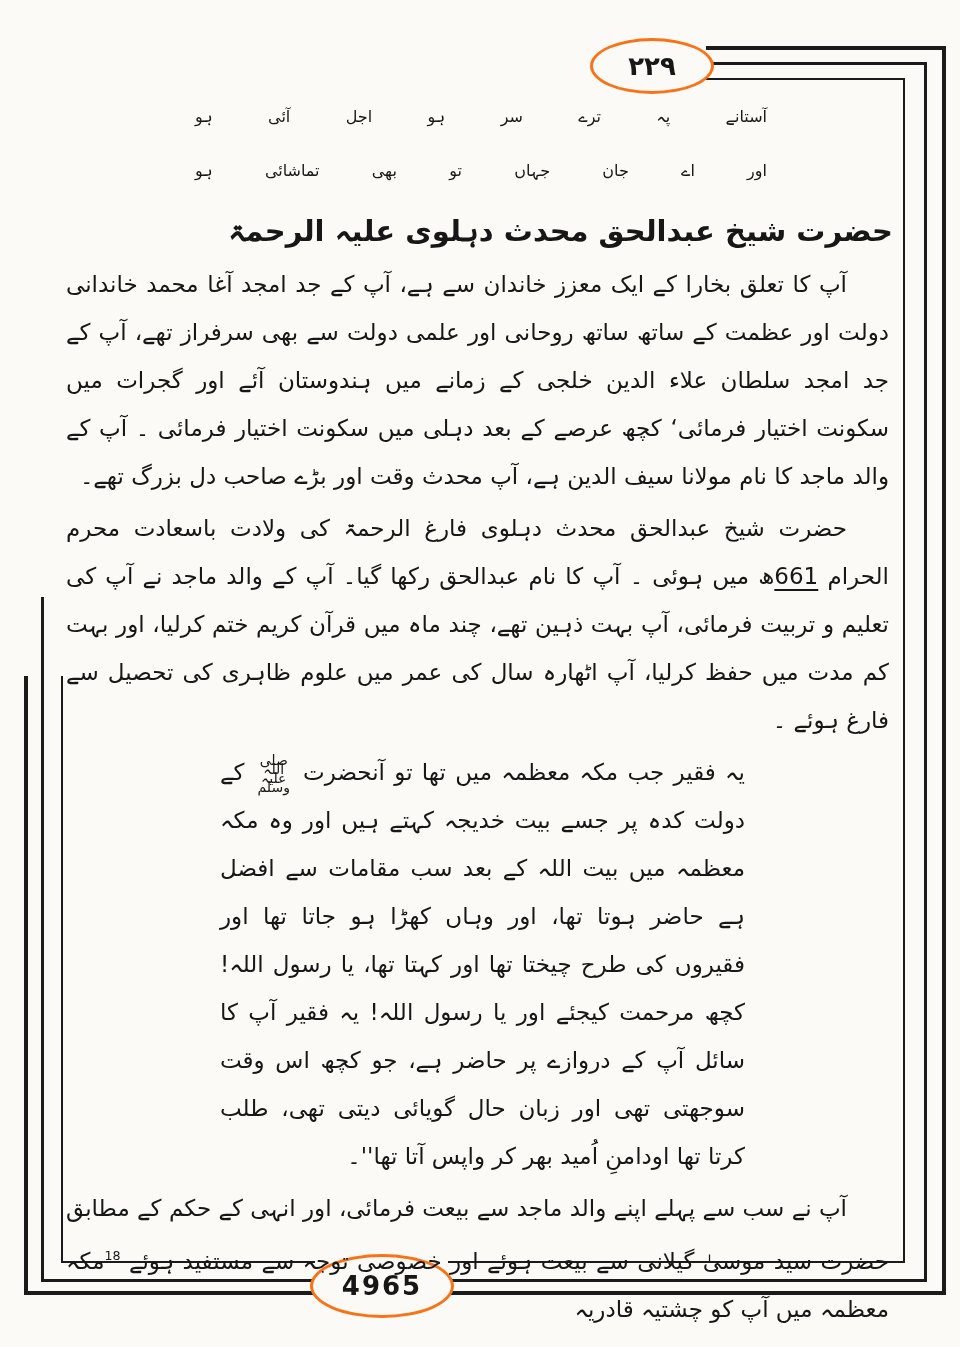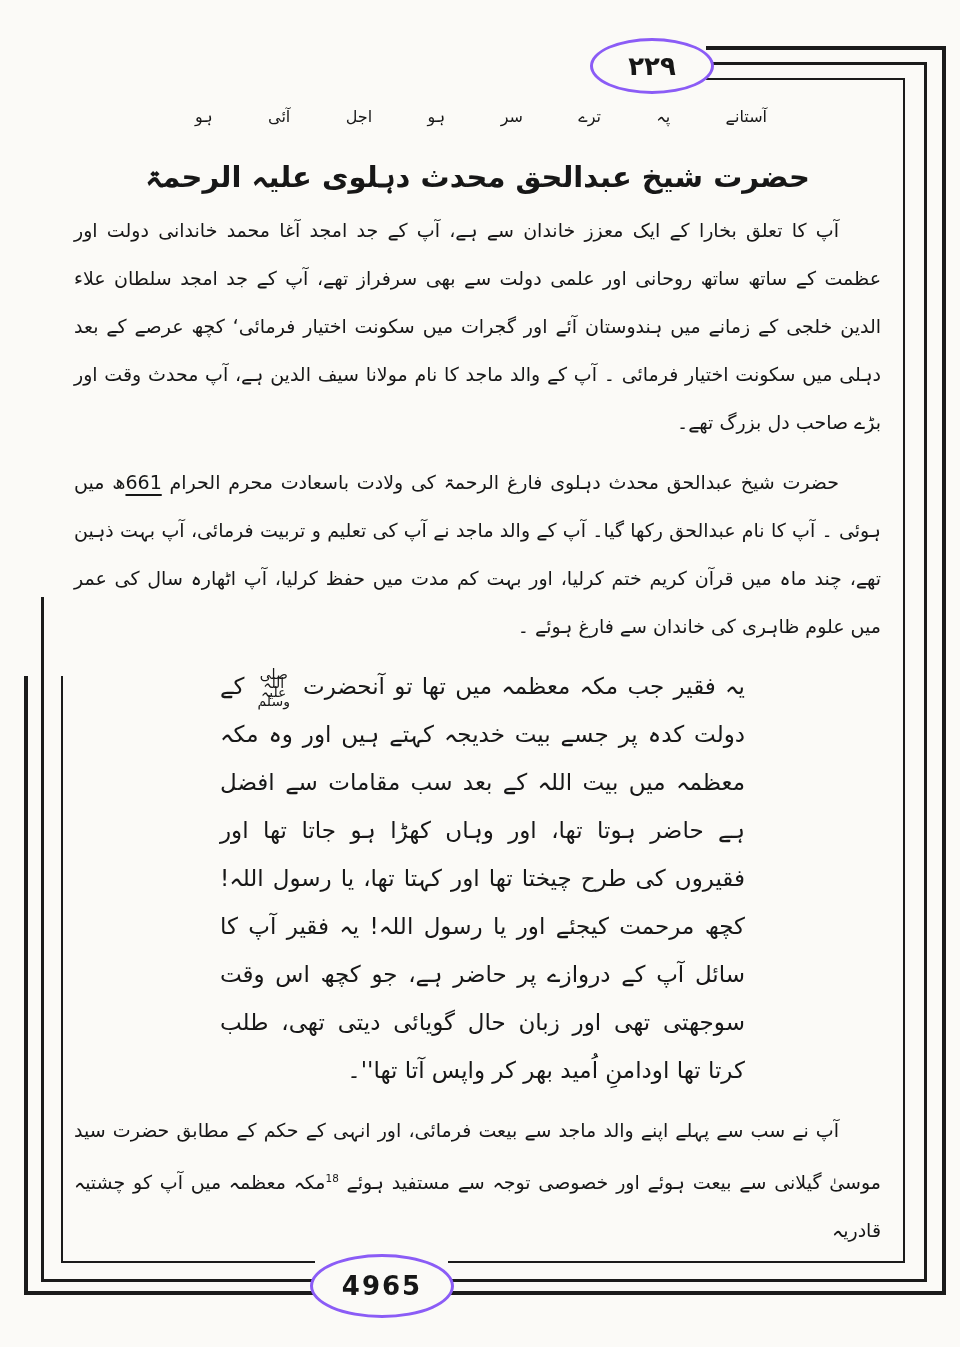--- a/index.html
+++ b/index.html
@@ -24,43 +24,43 @@
   .fr-l-mid  {left:41px;top:597px;width:3px;height:685px;}
   .fr-l-in   {left:61px;top:676px;width:2px;height:587px;}
   .fr-b-outer-l{left:24px;top:1291px;width:291px;height:4px;}
   .fr-b-outer-r{left:448px;top:1291px;width:498px;height:4px;}
   .fr-b-mid-l{left:41px;top:1279px;width:274px;height:3px;}
   .fr-b-mid-r{left:448px;top:1279px;width:479px;height:3px;}
   .fr-b-in-l{left:61px;top:1261px;width:254px;height:2px;}
   .fr-b-in-r{left:448px;top:1261px;width:457px;height:2px;}
   
   .oval{
-    position:absolute;border:3px solid #8b5cf6;border-radius:50%;
+    position:absolute;border:3px solid #f97316;border-radius:50%;
     background:#fbfaf7;display:flex;align-items:center;justify-content:center;
     font-weight:bold;font-size:26px;letter-spacing:2px;
   }
   .oval-top{left:590px;top:38px;width:118px;height:50px;}
   .oval-bottom{left:310px;top:1254px;width:138px;height:58px;}
   
   .content{
     position:absolute;top:90px;right:67px;left:62px;
     direction:rtl;text-align:right;
   }
   .verse-block{width:572px;margin-right:126px;margin-bottom:6px;}
   .verse{
     font-size:16px;line-height:54px;
     text-align:justify;text-align-last:justify;
     white-space:normal;
   }
   .heading{
     font-size:29px;font-weight:bold;margin:16px 0 12px;
-    text-align:center;
+    text-align:right;
   }
   .para{
-    font-size:19px;line-height:48px;margin:12px;
+    font-size:23px;line-height:48px;margin:4px;
     text-align:justify;text-indent:42px;
   }
   .quote{
     font-size:23px;line-height:48px;margin:0 148px 0 158px;
     text-align:justify;
   }
   .u{text-decoration:underline;text-underline-offset:5px;text-decoration-thickness:2px;}
   .sup{font-size:0.55em;vertical-align:super;}
   .saw{
     display:inline-block;font-size:14px;line-height:9px;width:36px;
@@ -93,27 +93,28 @@
     <span>۲۲۹</span>
   </div>
   <div class="oval oval-bottom">
     <span>4965</span>
   </div>
 
   <div class="content">
 
     <div class="verse-block">
       <div class="verse">آستانے پہ ترے سر ہو اجل آئی ہو</div>
+      <div class="verse">اور اے جان جہاں تو بھی تماشائی ہو</div>
     </div>
 
     <h1 class="heading">حضرت شیخ عبدالحق محدث دہلوی علیہ الرحمۃ</h1>
 
     <p class="para">آپ کا تعلق بخارا کے ایک معزز خاندان سے ہے، آپ کے جد امجد آغا محمد خاندانی دولت اور عظمت کے ساتھ ساتھ روحانی اور علمی دولت سے بھی سرفراز تھے، آپ کے جد امجد سلطان علاء الدین خلجی کے زمانے میں ہندوستان آئے اور گجرات میں سکونت اختیار فرمائی‘ کچھ عرصے کے بعد دہلی میں سکونت اختیار فرمائی ۔ آپ کے والد ماجد کا نام مولانا سیف الدین ہے، آپ محدث وقت اور بڑے صاحب دل بزرگ تھے۔</p>
 
-    <p class="para"><span>حضرت شیخ عبدالحق محدث دہلوی فارغ الرحمۃ کی ولادت باسعادت محرم الحرام </span><span class="u">661</span><span>ھ میں ہوئی ۔ آپ کا نام عبدالحق رکھا گیا۔ آپ کے والد ماجد نے آپ کی تعلیم و تربیت فرمائی، آپ بہت ذہین تھے، چند ماہ میں قرآن کریم ختم کرلیا، اور بہت کم مدت میں حفظ کرلیا، آپ اٹھارہ سال کی عمر میں علوم ظاہری کی خاندان سے فارغ ہوئے ۔</span></p>
+    <p class="para"><span>حضرت شیخ عبدالحق محدث دہلوی فارغ الرحمۃ کی ولادت باسعادت محرم الحرام </span><span class="u">661</span><span>ھ میں ہوئی ۔ آپ کا نام عبدالحق رکھا گیا۔ آپ کے والد ماجد نے آپ کی تعلیم و تربیت فرمائی، آپ بہت ذہین تھے، چند ماہ میں قرآن کریم ختم کرلیا، اور بہت کم مدت میں حفظ کرلیا، آپ اٹھارہ سال کی عمر میں علوم ظاہری کی تحصیل سے فارغ ہوئے ۔</span></p>
 
 
     <p class="quote"><span>یہ فقیر جب مکہ معظمہ میں تھا تو آنحضرت </span><span class="saw">صلی اللہ علیہ وسلم</span><span> کے دولت کدہ پر جسے بیت خدیجہ کہتے ہیں اور وہ مکہ معظمہ میں بیت اللہ کے بعد سب مقامات سے افضل ہے حاضر ہوتا تھا، اور وہاں کھڑا ہو جاتا تھا اور فقیروں کی طرح چیختا تھا اور کہتا تھا، یا رسول اللہ! کچھ مرحمت کیجئے اور یا رسول اللہ! یہ فقیر آپ کا سائل آپ کے دروازے پر حاضر ہے، جو کچھ اس وقت سوجھتی تھی اور زبان حال گویائی دیتی تھی، طلب کرتا تھا اودامنِ اُمید بھر کر واپس آتا تھا''۔</span></p>
 
     <p class="para"><span>آپ نے سب سے پہلے اپنے والد ماجد سے بیعت فرمائی، اور انہی کے حکم کے مطابق حضرت سید موسیٰ گیلانی سے بیعت ہوئے اور خصوصی توجہ سے مستفید ہوئے </span><span class="sup">18</span><span>مکہ معظمہ میں آپ کو چشتیہ قادریہ</span></p>
 
   </div>
 </div>
 
 </body></html>

